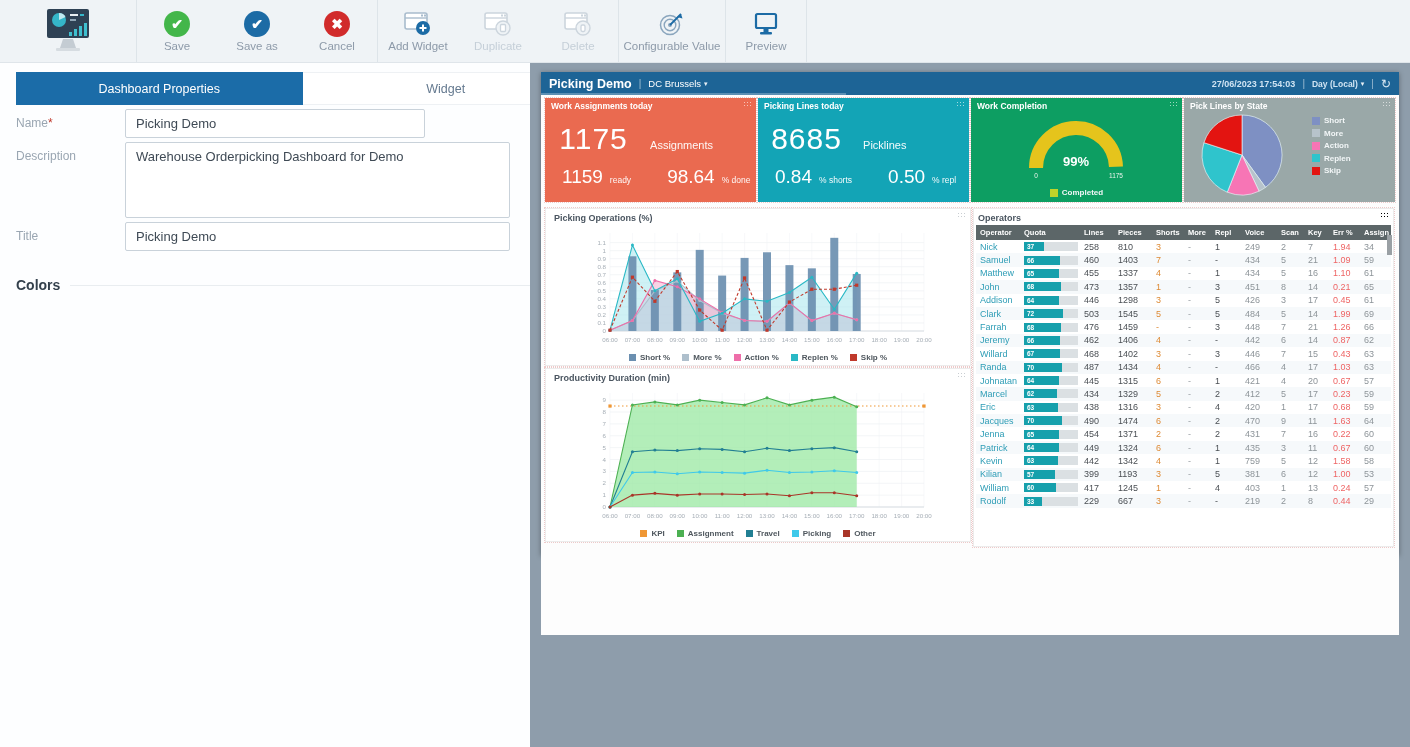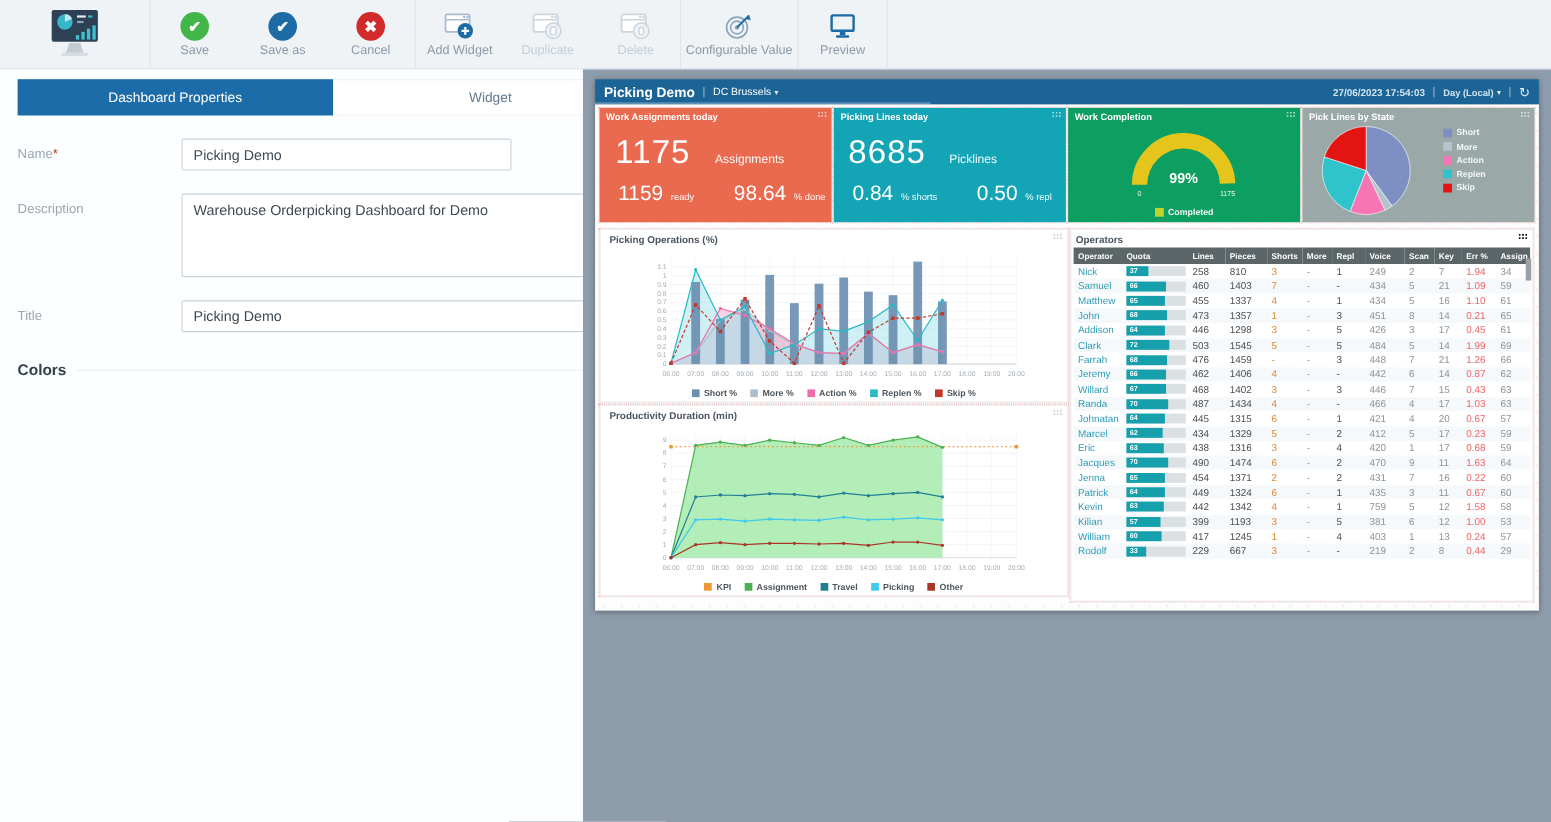--- a/index.html
+++ b/index.html
@@ -17,21 +17,21 @@
   .tb-btn.disabled .tb-label{color:#c5cfd8;}
   .circ{width:26px;height:26px;border-radius:50%;color:#fff;font-size:14px;line-height:26px;
         text-align:center;font-weight:bold;}
   .c-green{background:#43b64a;} .c-blue{background:#1c6ba5;} .c-red{background:#d12b2b;}
   
   .left-panel{position:absolute;top:62px;left:0;width:606px;bottom:0;background:#fdfeff;}
   .tabs{margin:10px 16px 0;display:flex;height:33px;}
   .tab{flex:1;display:flex;align-items:center;justify-content:center;font-size:12.5px;cursor:pointer;}
   .tab.active{background:#1b6ca8;color:#fff;}
   .tab.inactive{background:#fff;color:#64798f;border:1px solid #eef1f4;border-left:none;}
-  .frow{display:flex;margin:21px 16px 0;gap:40px;}
+  .frow{display:flex;margin:4px 16px 0;}
   .flabel{width:109px;font-size:12px;color:#9aa6b2;padding-top:7px;}
   .flabel .req{color:#c0392b;}
   .tinput{border:1px solid #c9d2da;border-radius:2px;font-size:13px;color:#3f4a55;
           padding:6px 10px;font-family:"Liberation Sans",sans-serif;background:#fff;}
   .w300{width:278px;} .w385{width:363px;}
   textarea.tinput{height:62px;resize:none;}
   .colors-row{display:flex;align-items:center;margin:26px 16px 0;}
   .colors-title{font-size:14px;font-weight:bold;color:#33404c;}
   .colors-line{flex:1;border-top:1px solid #e9edf0;margin:0 10px;}
   .info-ic{position:absolute;right:8px;bottom:6px;width:15px;height:15px;border:1.4px solid #b9c2ca;
@@ -42,21 +42,21 @@
   .dash-header{height:23px;background:#1d6496;color:#fff;display:flex;align-items:center;padding:0 8px;position:relative;}
   .dh-title{font-size:12.5px;font-weight:bold;}
   .dh-sep{opacity:.55;margin:0 7px;font-size:10px;}
   .dh-loc{font-size:9.5px;}
   .caret{font-size:7px;margin-left:3px;opacity:.9;}
   .dh-spacer{flex:1;}
   .dh-dt{font-size:9px;color:#cfe3f2;font-weight:bold;}
   .dh-period{font-size:8.5px;color:#cfe3f2;font-weight:bold;}
   .dh-refresh{font-size:12px;color:#dbeaf5;cursor:pointer;line-height:12px;}
   .dh-underline{position:absolute;left:0;bottom:0;width:305px;height:2px;background:rgba(255,255,255,.28);}
-  .dash-body{position:relative;height:460px;background:#fdfdfd;
+  .dash-body{position:relative;height:540px;background:#fdfdfd;
      background-image:radial-gradient(#ece7e3 .6px,transparent .7px);background-size:16px 16px;}
   .widget{position:absolute;outline:1px dotted rgba(214,126,126,.40);}
   .handle{position:absolute;top:3px;right:4px;width:9px;height:6px;cursor:move;
      background-image:radial-gradient(currentColor .9px,transparent 1px);background-size:3px 3px;}
   
   .kpi{top:3px;width:211px;height:104px;color:#fff;}
   .w-title{position:absolute;top:3px;left:6px;font-size:8.5px;font-weight:bold;color:#fff;}
   .kpi-row1{position:absolute;top:24px;left:0;right:0;display:flex;align-items:baseline;}
   .kpi-big{width:46%;text-align:center;font-size:30px;letter-spacing:1px;}
   .kpi-big-label{font-size:11px;padding-left:8px;opacity:.95;}

